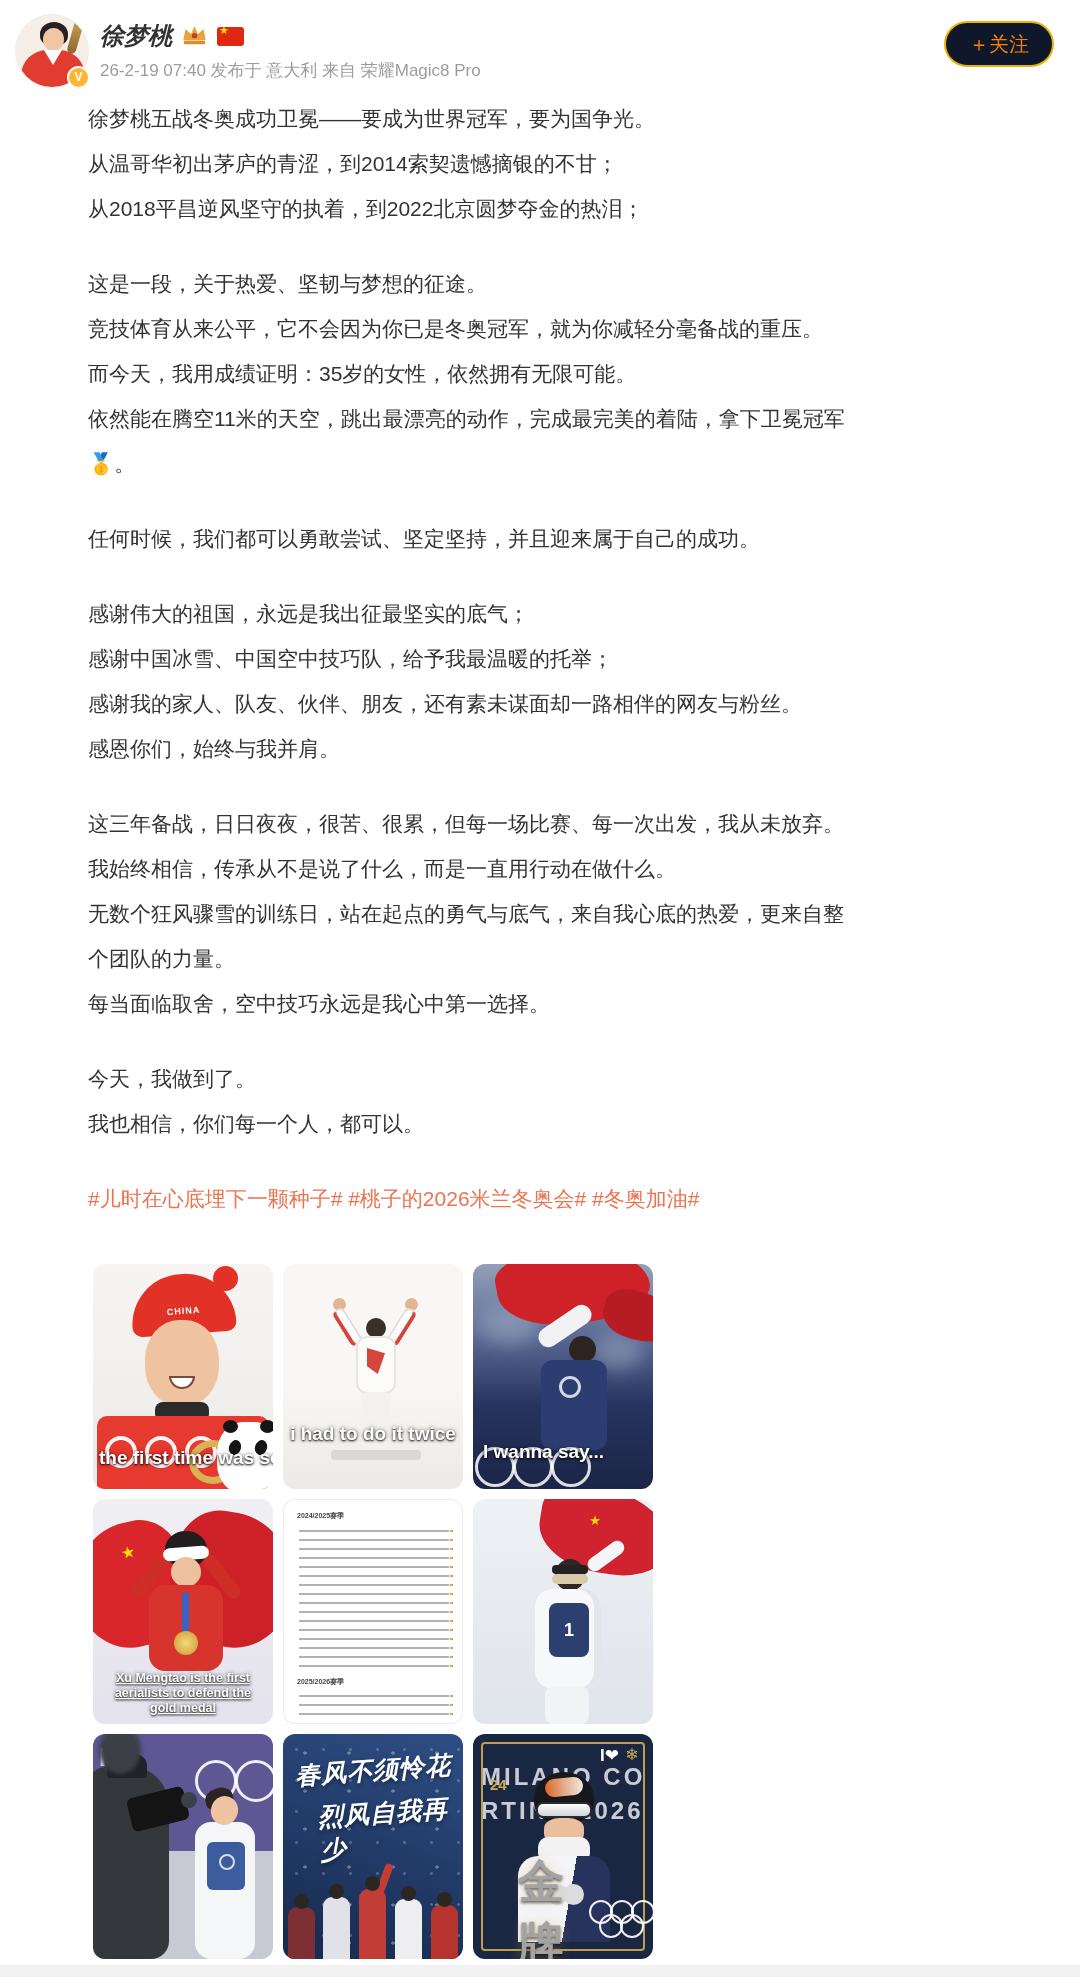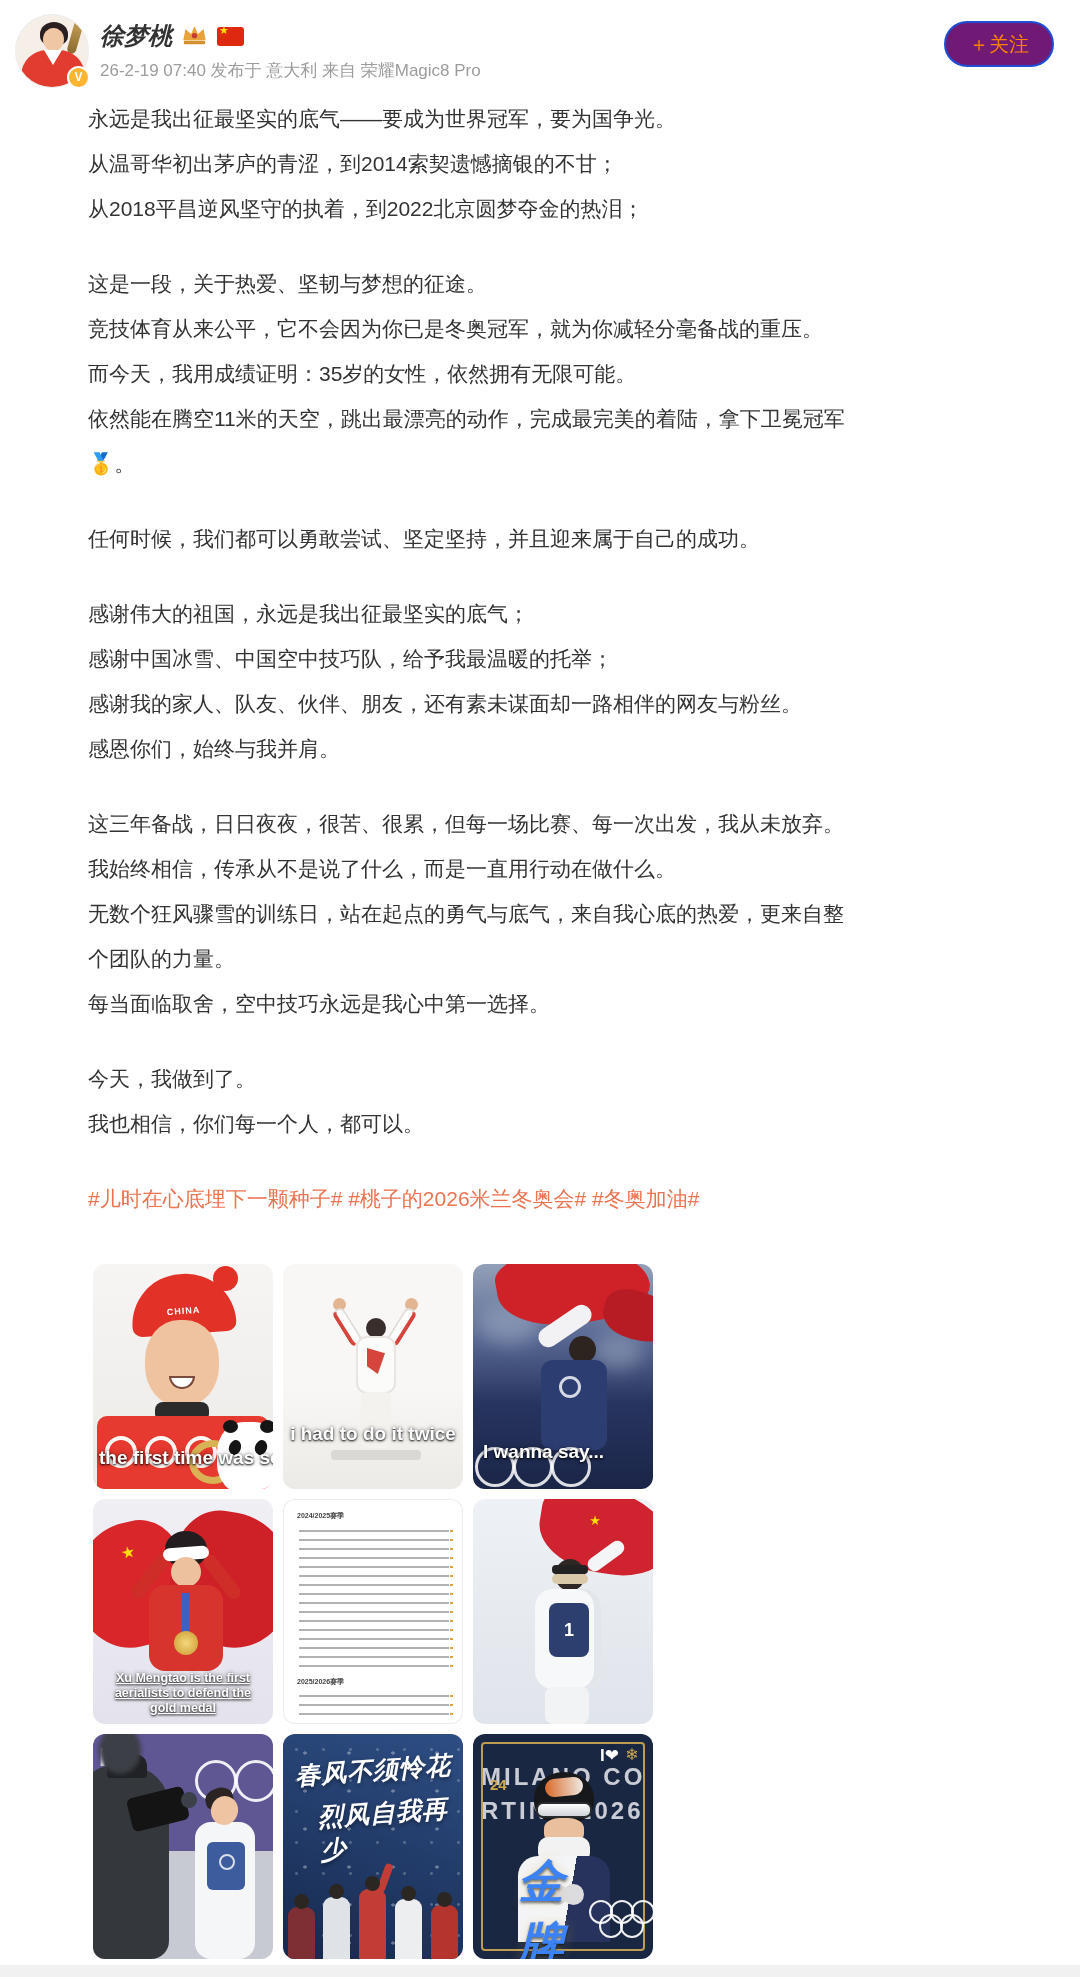--- a/index.html
+++ b/index.html
@@ -18,22 +18,22 @@
                     clip-path:polygon(0 0,100% 0,50% 100%); }
   .vbadge { position:absolute; left:67px; top:66px; width:23px; height:23px; border-radius:50%;
             background:#ffb432; border:2px solid #fff; color:#fff; font-weight:bold; font-size:12px;
             line-height:19px; text-align:center; }
   .name-row { position:absolute; left:100px; top:20px; display:flex; align-items:center; gap:9px; }
   .username { font-size:24px; font-weight:bold; color:#333; cursor:pointer;font-style:italic; }
   .crown { display:inline-block; }
   .flag-cn { width:27px; height:19px; background:#de2910; border-radius:3px; position:relative; }
   .flag-cn span { position:absolute; left:2px; top:-3px; color:#ffde00; font-size:11px; }
   .meta { position:absolute; left:100px; top:59px; font-size:17px; color:#9c9c9c; }
-  .follow-btn { position:absolute; right:26px; top:21px; width:110px; height:46px; background:#701a75;
-                border:2px solid #1d4ed8; border-radius:25px; color:#ff8200; font-size:20px;
+  .follow-btn { position:absolute; right:26px; top:21px; width:110px; height:46px; background:#0f172a;
+                border:2px solid #eab308; border-radius:25px; color:#ff8200; font-size:20px;
                 text-align:center; line-height:42px; cursor:pointer; }
 
   
   .content { position:absolute; left:88px; top:96px; width:757px; font-size:21px; line-height:45px; color:#333; }
   .para { margin-bottom:30px; }
   .para:last-of-type { margin-bottom:0; }
   .hashtags { color:#eb7350; margin-top:10px; cursor:pointer; }
 
   
   .gallery { position:absolute; left:93px; top:1264px; display:grid;
@@ -201,23 +201,23 @@
              background:linear-gradient(#fdfdfd,#cfd3d8); border:2px solid #2a2b2f; border-radius:7px; z-index:3; }
   .t9 .face { position:absolute; left:71px; top:84px; width:40px; height:26px; background:#eabf9d; border-radius:40%; z-index:2; }
   .t9 .gaiter { position:absolute; left:65px; top:103px; width:52px; height:26px; background:#f2f2f2; border-radius:10px; z-index:2; }
   .t9 .body9 { position:absolute; left:45px; top:122px; width:92px; height:86px;
                background:linear-gradient(100deg,#f4f5f7 55%,#27335c 55%); border-radius:20px 20px 0 0; z-index:2; }
   .t9 .hand { position:absolute; width:21px; height:21px; background:#dcdcde; border-radius:50%; top:150px; z-index:3; }
   .t9 .hl { left:74px; } .t9 .hr { left:90px; }
   .t9 .o9 { border-width:2.5px; width:24px; height:24px; opacity:.92; z-index:2; }
   .t9 .ra { left:116px; top:166px; } .t9 .rb { left:137px; top:166px; } .t9 .rc { left:158px; top:166px; }
   .t9 .rd { left:126px; top:180px; } .t9 .re { left:147px; top:180px; }
-  .t9 .gold { position:absolute; left:50%; transform:translateX(-50%); bottom:-16px; color:#3b82f6;
+  .t9 .gold { position:absolute; left:50%; transform:translateX(-50%); bottom:-16px; color:#a3a3a3;
               font-size:46px; font-weight:900; z-index:5; letter-spacing:2px;
-              text-shadow:0 2px 3px rgba(0,0,0,.55),0 0 12px rgba(215,179,86,.35);font-style:italic; }
+              text-shadow:0 2px 3px rgba(0,0,0,.55),0 0 12px rgba(215,179,86,.35); }
 
   .bottom-strip { position:absolute; left:0; right:0; top:1965px; height:12px; background:#f1f1f1; }
 </style>
 </head>
 <body>
 
 <div class="page">
 
   <div class="avatar">
     <span class="trophy"></span>
@@ -239,21 +239,21 @@
     </span>
     <span class="flag-cn">
         <span>★</span>
       </span>
   </div>
   <div class="meta">26-2-19 07:40 发布于 意大利 来自 荣耀Magic8 Pro</div>
   <div class="follow-btn">＋关注</div>
 
   <div class="content">
     <div class="para">
-      <div>永远是我出征最坚实的底气——要成为世界冠军，要为国争光。</div>
+      <div>徐梦桃五战冬奥成功卫冕——要成为世界冠军，要为国争光。</div>
       <div>从温哥华初出茅庐的青涩，到2014索契遗憾摘银的不甘；</div>
       <div>从2018平昌逆风坚守的执着，到2022北京圆梦夺金的热泪；</div>
     </div>
     <div class="para">
       <div>这是一段，关于热爱、坚韧与梦想的征途。</div>
       <div>竞技体育从来公平，它不会因为你已是冬奥冠军，就为你减轻分毫备战的重压。</div>
       <div>而今天，我用成绩证明：35岁的女性，依然拥有无限可能。</div>
       <div>依然能在腾空11米的天空，跳出最漂亮的动作，完成最完美的着陆，拿下卫冕冠军🥇。</div>
     </div>
     <div class="para">

